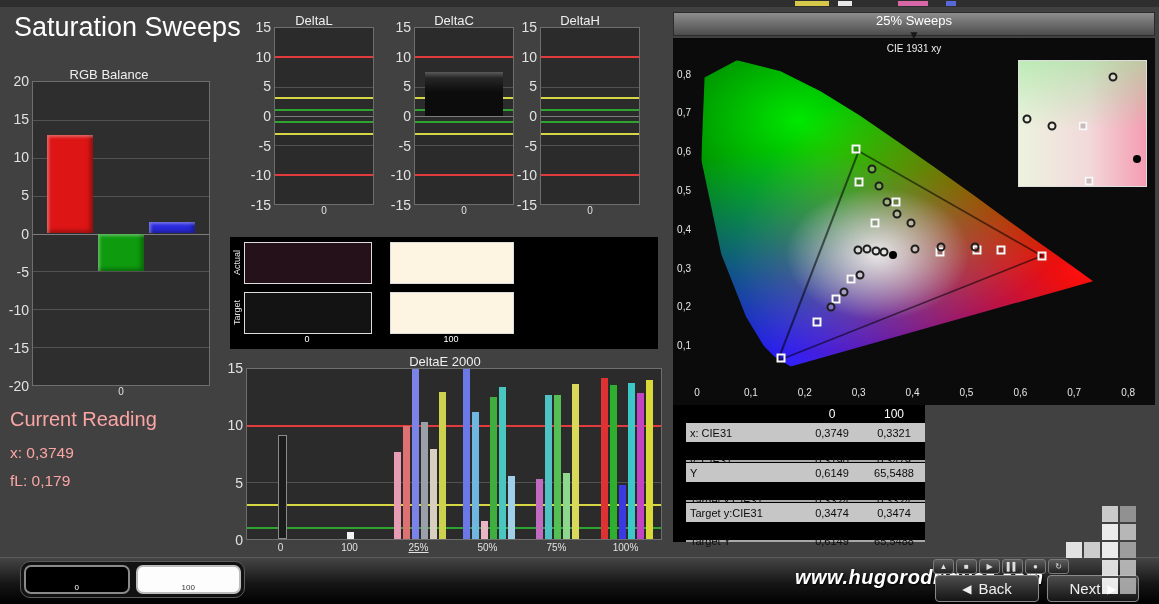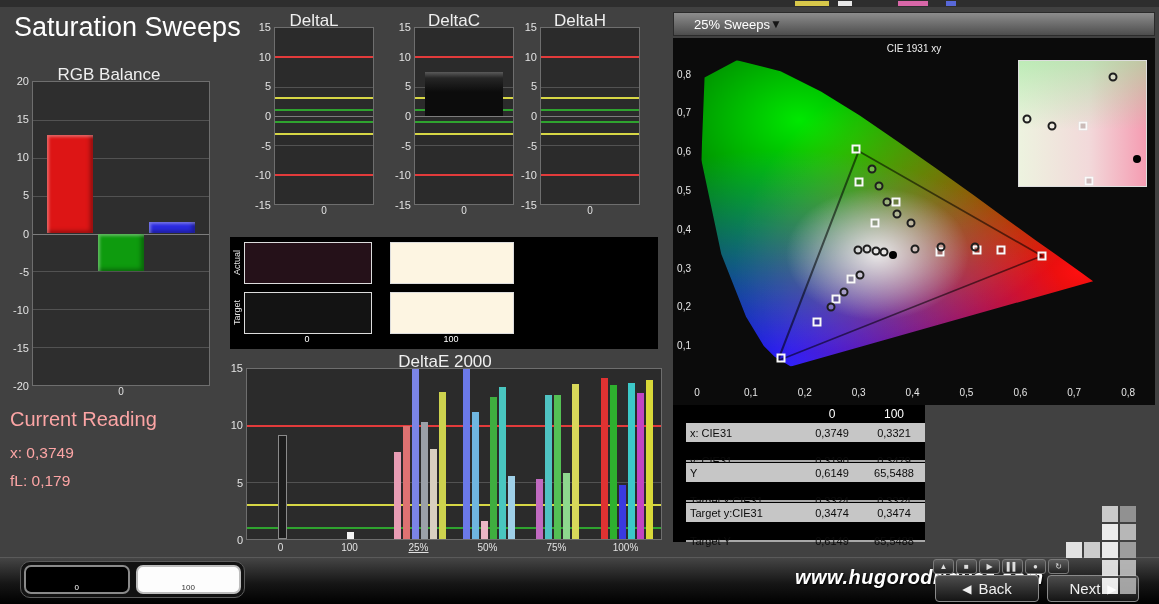--- a/index.html
+++ b/index.html
@@ -6,26 +6,26 @@
     font-family:"Liberation Sans",sans-serif;background:#414141;}
   #root{position:relative;width:1159px;height:604px;background:#414141;}
 
   
   .top-strip{position:absolute;left:0;top:0;right:0;height:7px;background:#2e2e2e;}
   .top-strip .bit{position:absolute;top:1px;height:5px;}
 
   .page-title{position:absolute;left:14px;top:12px;font-size:27px;color:#ffffff;}
 
   
-  .chart-title{text-align:center;font-size:17px;color:#efefef;height:13px;line-height:13px;}
+  .chart-title{text-align:center;font-size:13px;color:#efefef;height:13px;line-height:13px;}
   .plot{position:relative;background:#2b2b2b;border:1px solid #6e6e6e;overflow:hidden;}
   .hline{position:absolute;left:0;right:0;height:1px;background:#525252;}
   .hline.zero{background:#7d7d7d;}
   .refline{position:absolute;left:0;right:0;height:2px;transform:translateY(-1px);}
-  .ytick{position:absolute;right:3px;transform:translateY(-50%);font-size:11px;color:#e2e2e2;white-space:nowrap;}
+  .ytick{position:absolute;right:3px;transform:translateY(-50%);font-size:14px;color:#e2e2e2;white-space:nowrap;}
   .yticks{position:relative;}
   .bar{position:absolute;box-shadow:inset 2px 2px 3px rgba(255,255,255,.35),inset -3px -2px 4px rgba(0,0,0,.35);}
   .xlabel-row{height:15px;font-size:10px;color:#e2e2e2;text-align:center;}
 
   
   #rgb-chart{position:absolute;left:8px;top:68px;width:202px;height:334px;}
   #rgb-body{display:flex;height:305px;}
   #rgb-yticks{width:24px;}
   #rgb-plot{flex:1;background:#2e2e2e;}
   #rgb-chart .xlabel-row{margin-left:24px;}
@@ -49,21 +49,21 @@
   #de-body{display:flex;height:172px;}
   #de-yticks{width:18px;}
   #de-plot{flex:1;background:#2b2b2b;}
   #de-xticks{position:relative;height:16px;margin-left:18px;font-size:10px;color:#e2e2e2;}
   .de-xt{position:absolute;transform:translateX(-50%);top:2px;}
   .debar{position:absolute;bottom:0;width:7px;}
 
   
   #cie-dropdown{position:absolute;left:673px;top:12px;width:482px;height:24px;box-sizing:border-box;
     background:linear-gradient(#8d8d8d,#4d4d4d);border:1px solid #2b2b2b;display:flex;
-    align-items:center;padding:0 20px;color:#fff;font-size:13px;cursor:pointer;}
+    align-items:center;justify-content:space-between;padding:0 20px;color:#fff;font-size:13px;cursor:pointer;flex-direction:column;}
   #cie-dropdown .chev{color:#161616;font-size:12px;}
   #cie-box{position:absolute;left:673px;top:38px;width:482px;height:367px;background:#0b0b0b;}
   #cie-title{position:absolute;top:5px;left:0;right:0;text-align:center;font-size:10px;color:#efefef;}
   #cie-plot{position:absolute;left:24px;top:20px;width:450px;height:326px;}
   #cie-svg{position:absolute;left:0;top:0;width:100%;height:100%;}
   #cie-yt{position:absolute;left:0;top:20px;width:21px;height:326px;}
   #cie-yt .yt{position:absolute;right:3px;transform:translateY(-50%);font-size:10px;color:#e6e6e6;}
   #cie-xt{position:absolute;left:24px;top:349px;width:450px;height:14px;}
   #cie-xt .xt{position:absolute;transform:translateX(-50%);font-size:10px;color:#e6e6e6;}
   .cie-pt{position:absolute;transform:translate(-50%,-50%);box-sizing:border-box;}

